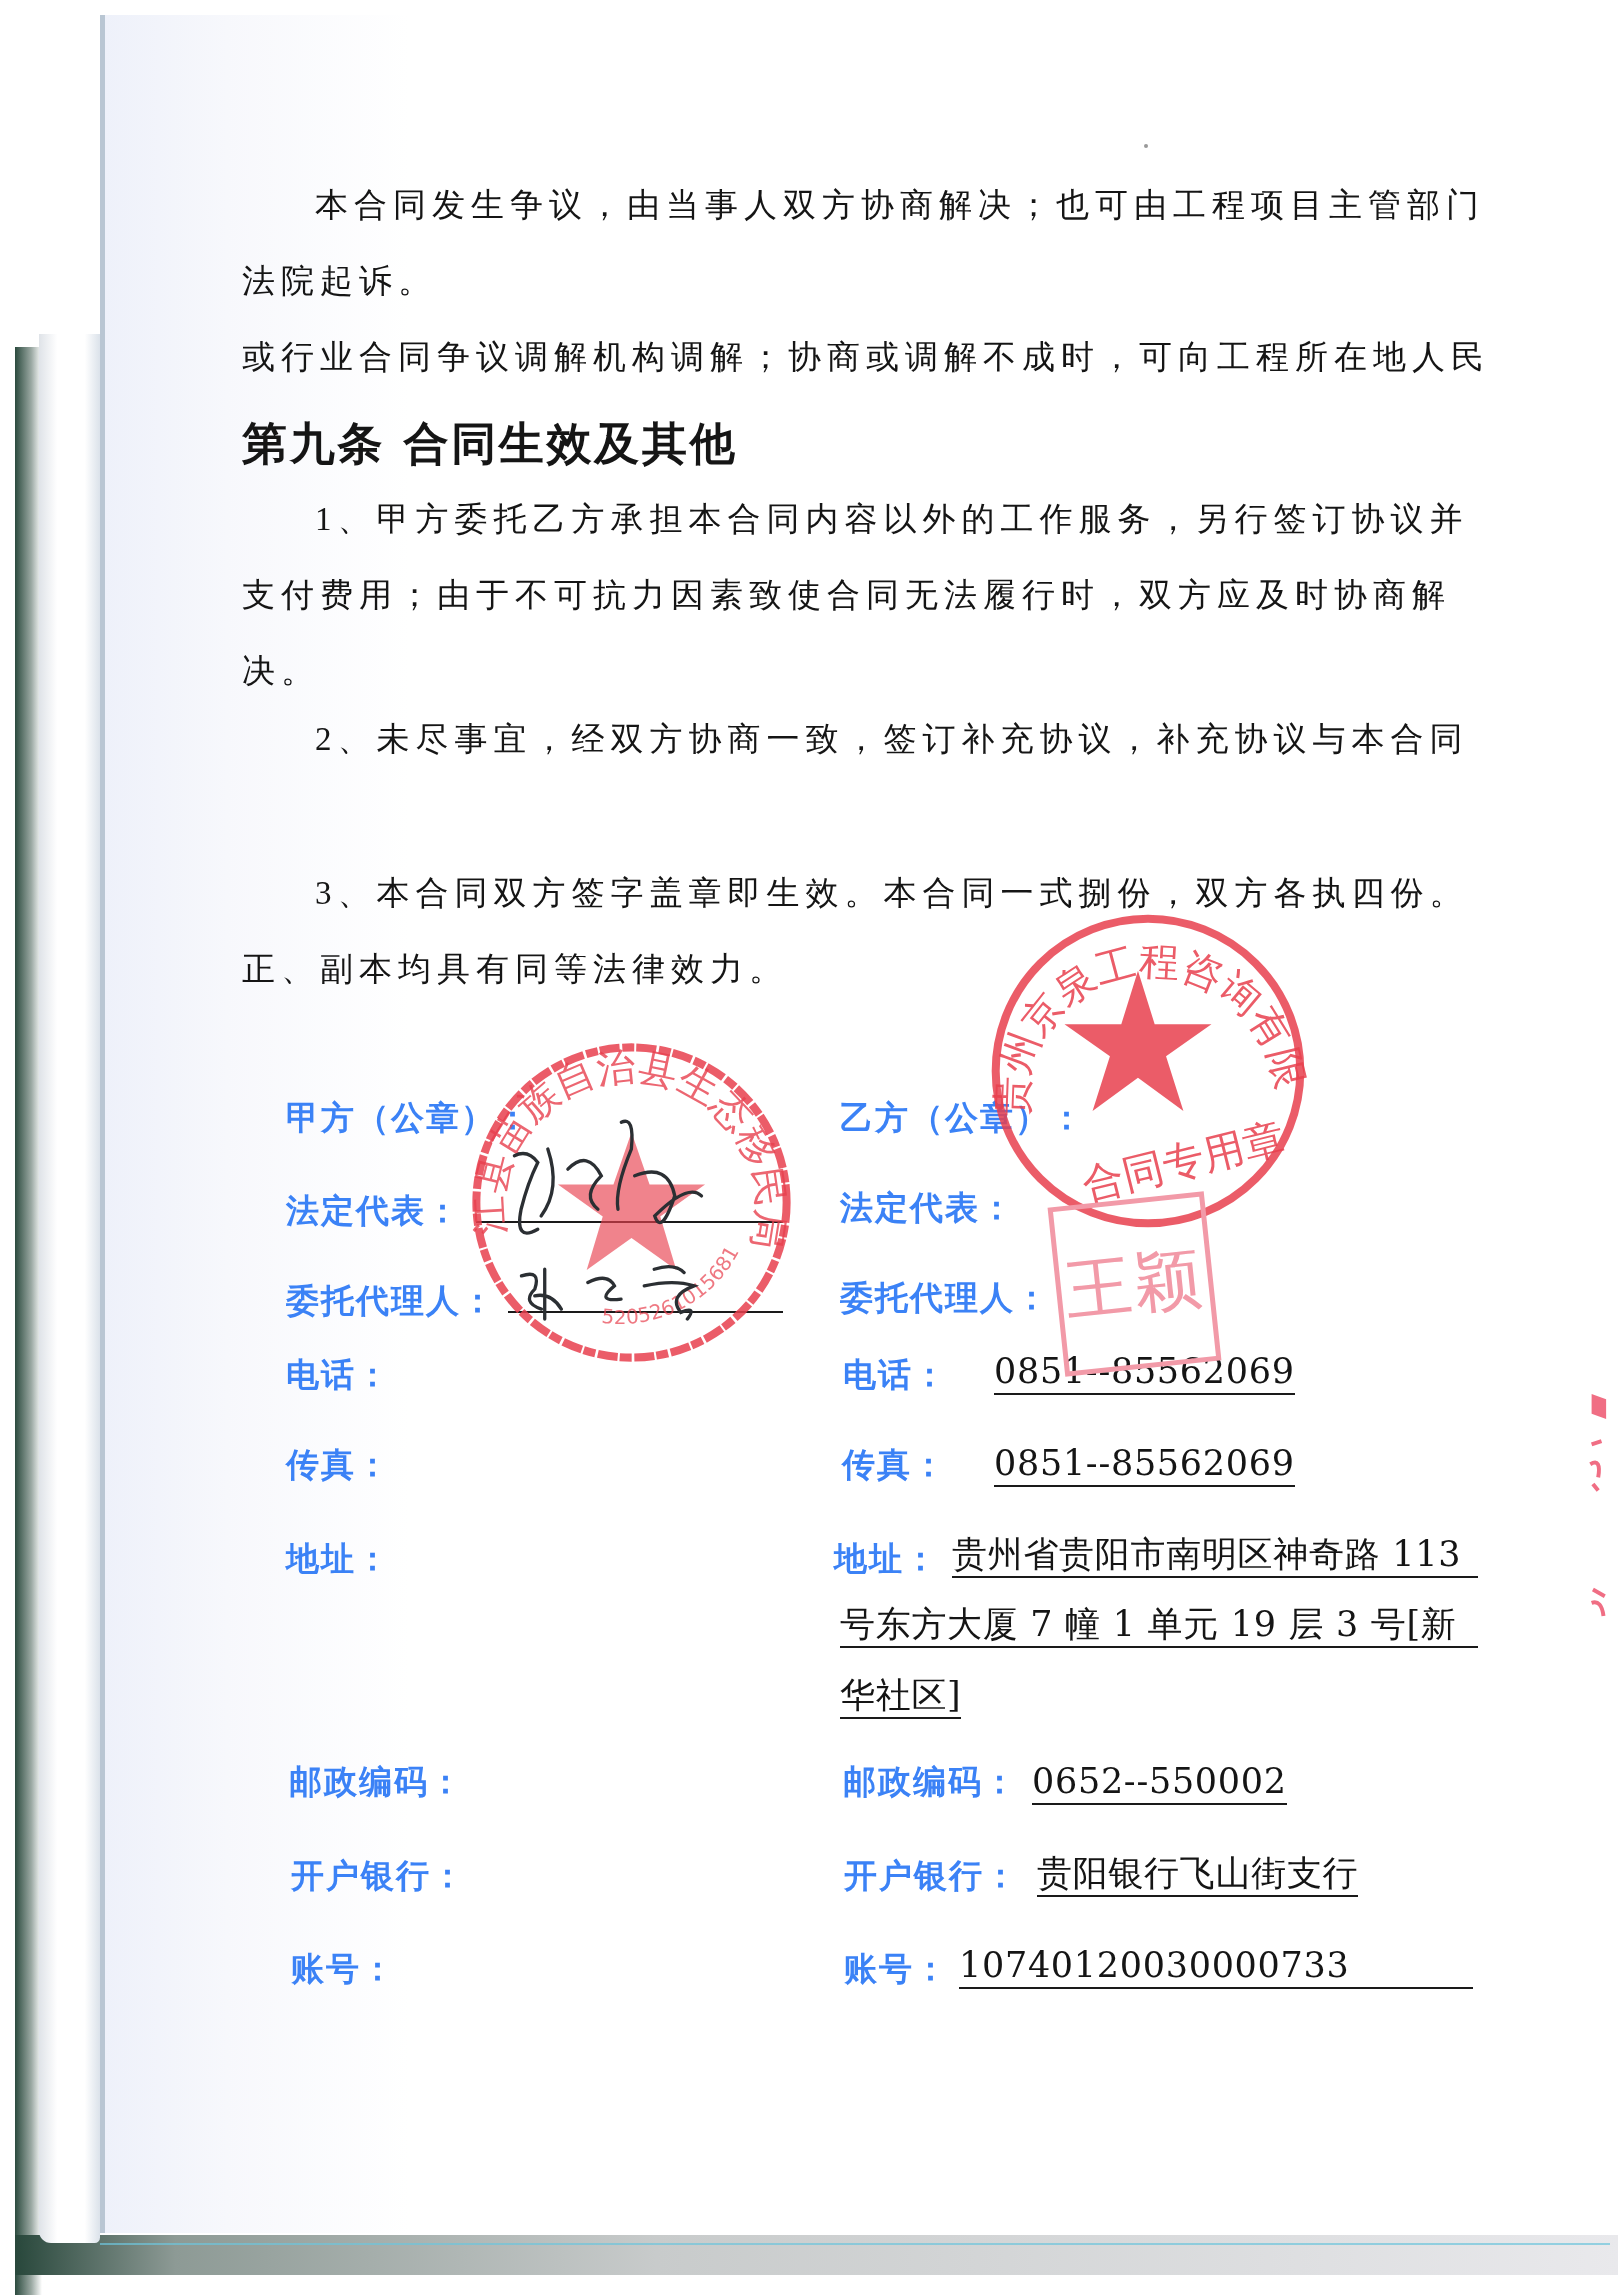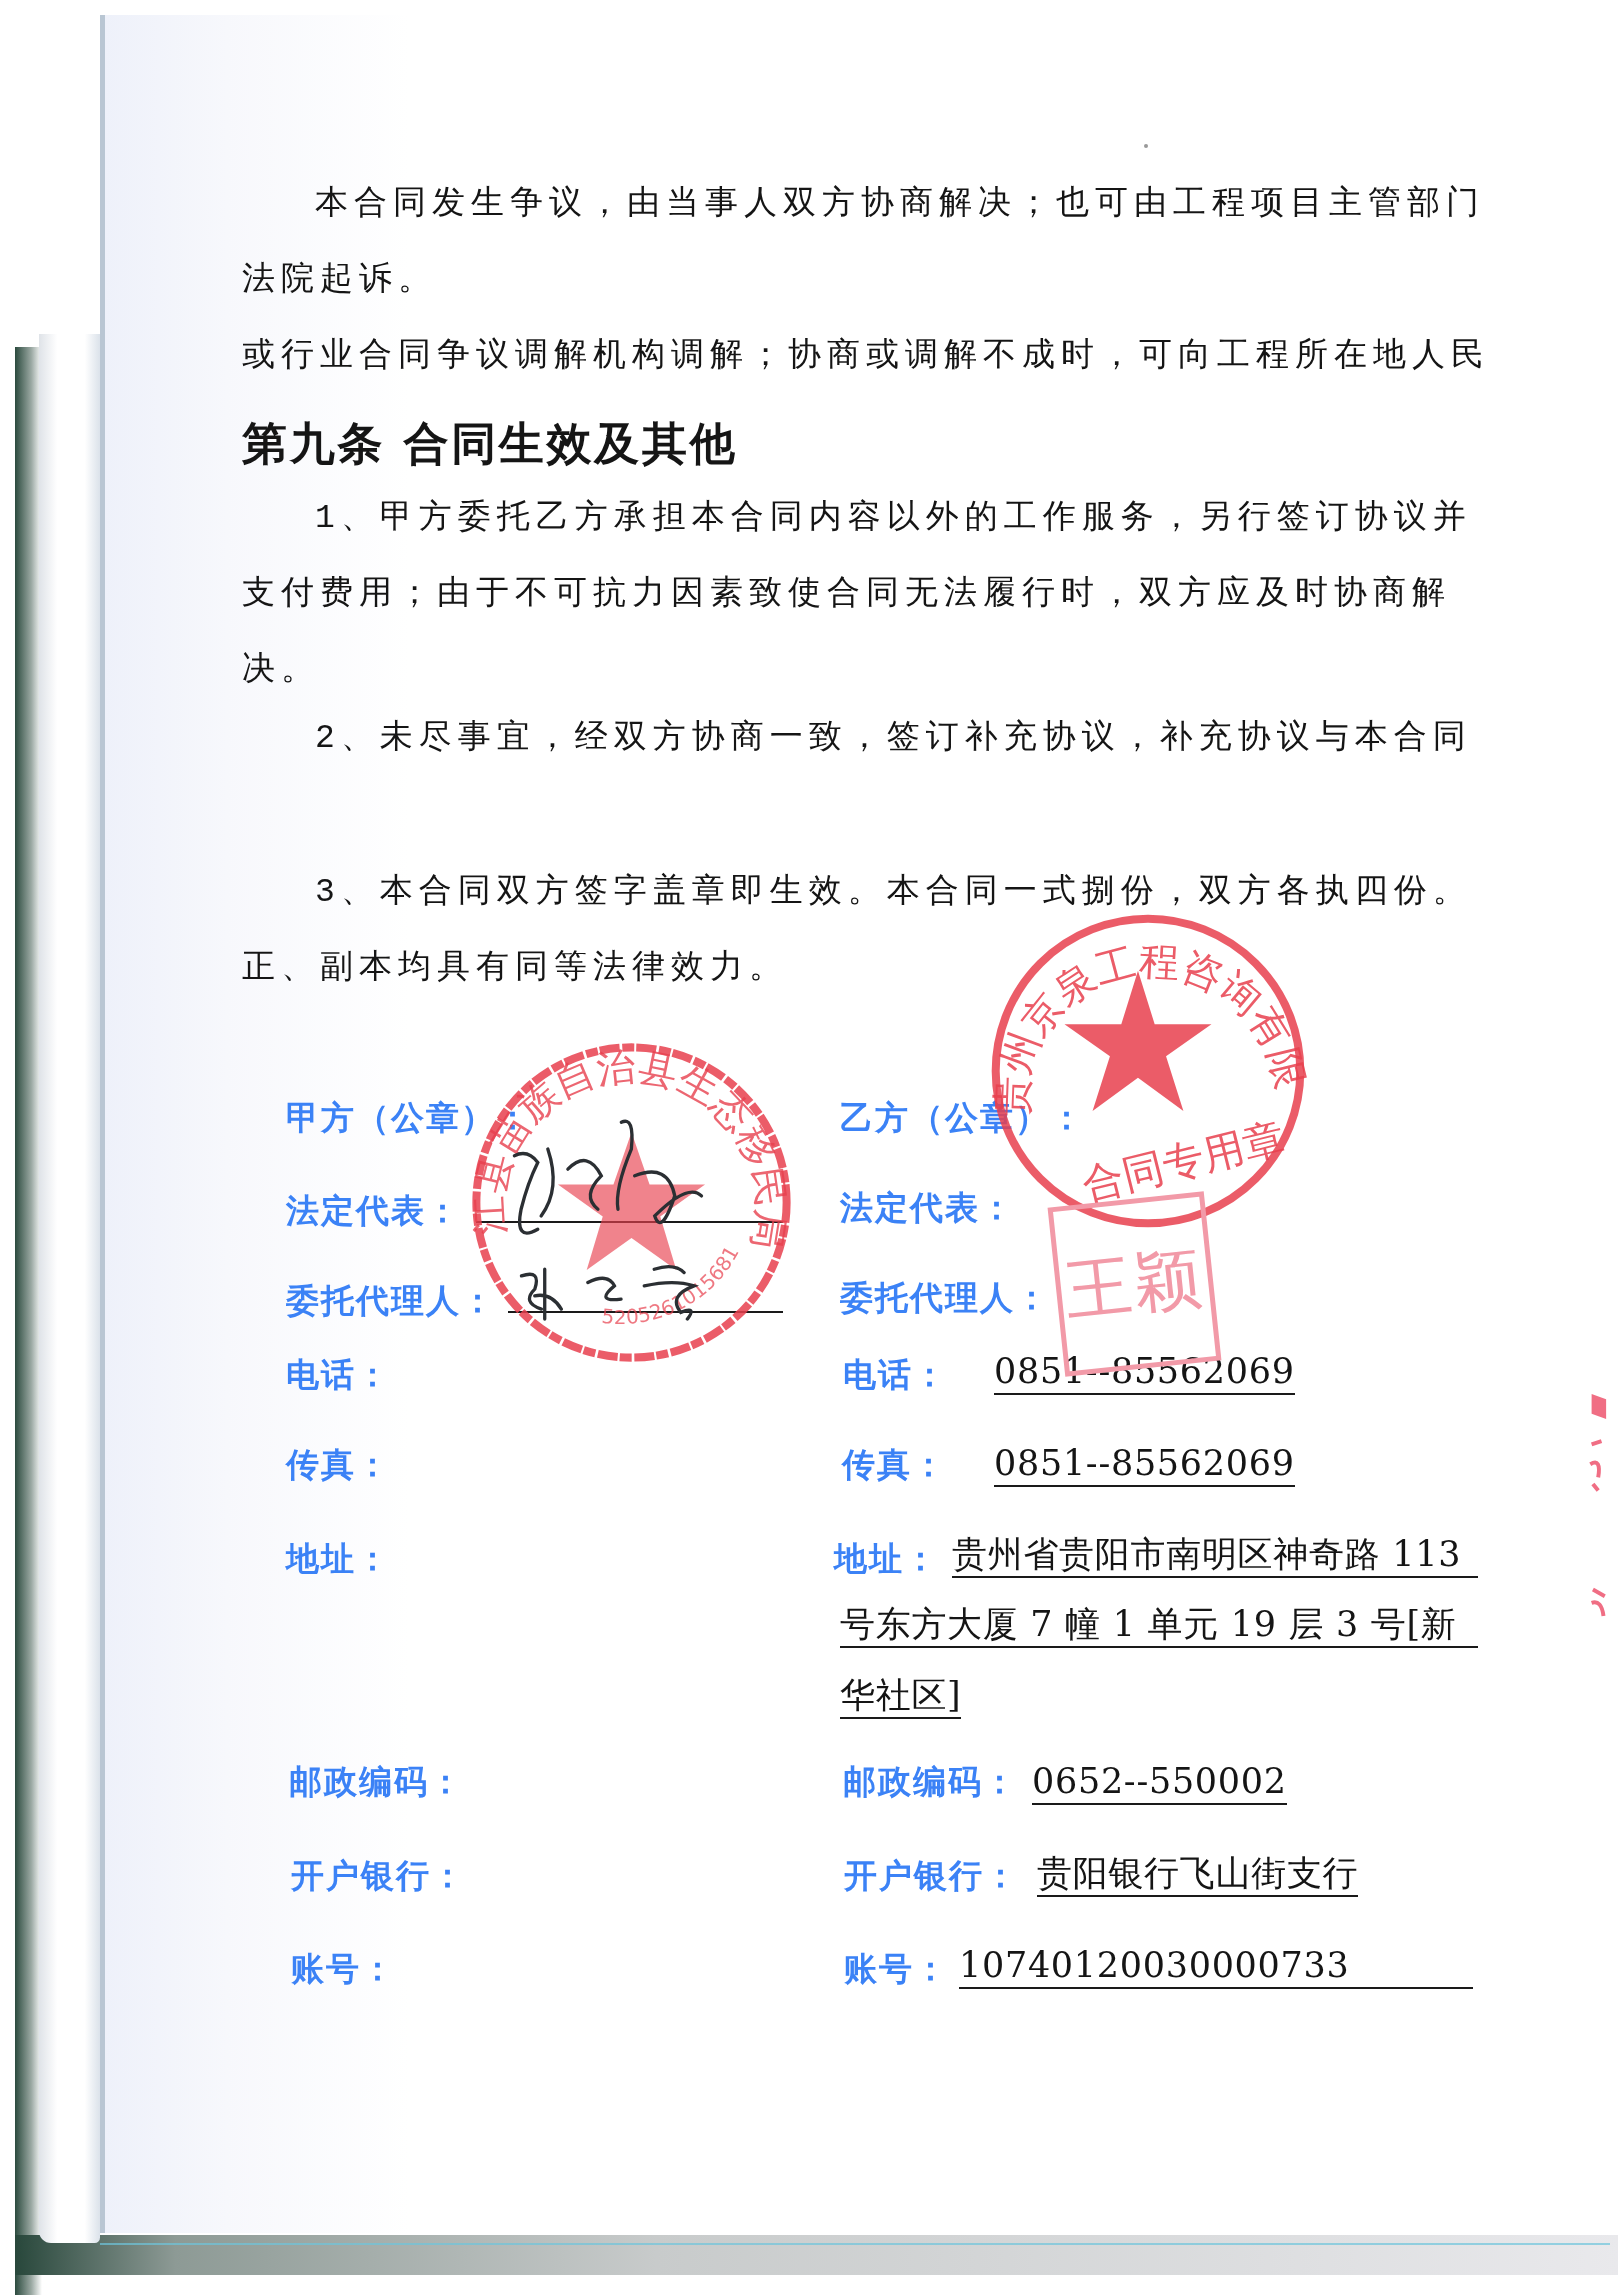--- a/index.html
+++ b/index.html
@@ -30,21 +30,21 @@
       border-left: 5.3px solid #b9c6d3;
     }
     .page-bottom-line {
       position: absolute; left: 100px; top: 2243px; width: 1510px; height: 2px;
       background: #6ec4dc; opacity: 0.7;
     }
 
     .para {
       position: absolute; left: 242px; width: 1256px;
       font-size: 33px; line-height: 76px; letter-spacing: 6px;
-      font-family: Liberation Mono, monospace; font-weight: 300;
+      font-family: Liberation Serif, serif; font-weight: 300;
     }
     .para .indent { display: inline-block; width: 73px; }
     .heading {
       position: absolute; left: 242px; top: 414px;
       font-size: 45px; font-weight: bold; letter-spacing: 2.7px;
       font-family: "DejaVu Sans", "Liberation Sans", sans-serif;
     }
     .sig-label {
       position: absolute; font-size: 33px; font-weight: bold; letter-spacing: 2px;
       font-family: "DejaVu Sans", "Liberation Sans", sans-serif;

